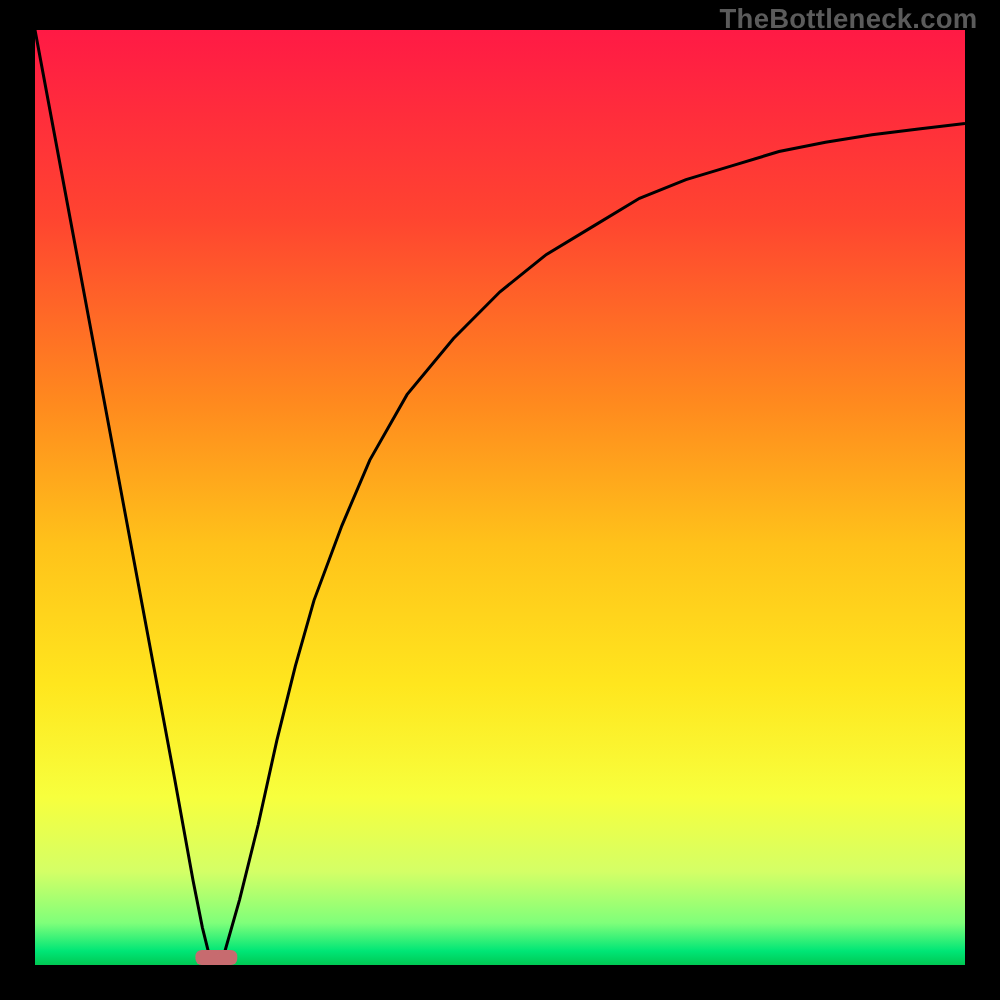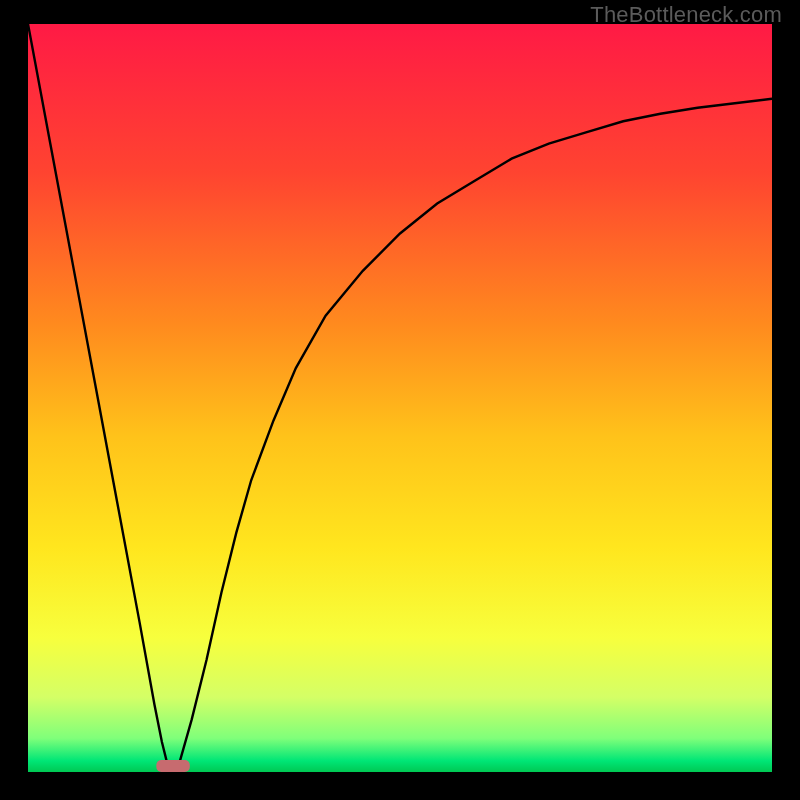--- a/index.html
+++ b/index.html
@@ -25,21 +25,21 @@
     top: 0;
     width: 744px;
     height: 748px;
   }
   .watermark {
     position: absolute;
     top: 2px;
     right: 18px;
     color: #5b5b5b;
     font-size: 22px;
-    font-weight: 400;
+    font-weight: 700;
     letter-spacing: 0.2px;
     user-select: none;
   }
 </style>
 </head>
 <body>
 
 <div class="frame">
   <svg class="plot" viewBox="0 0 744 748" preserveAspectRatio="none">
     <defs>

